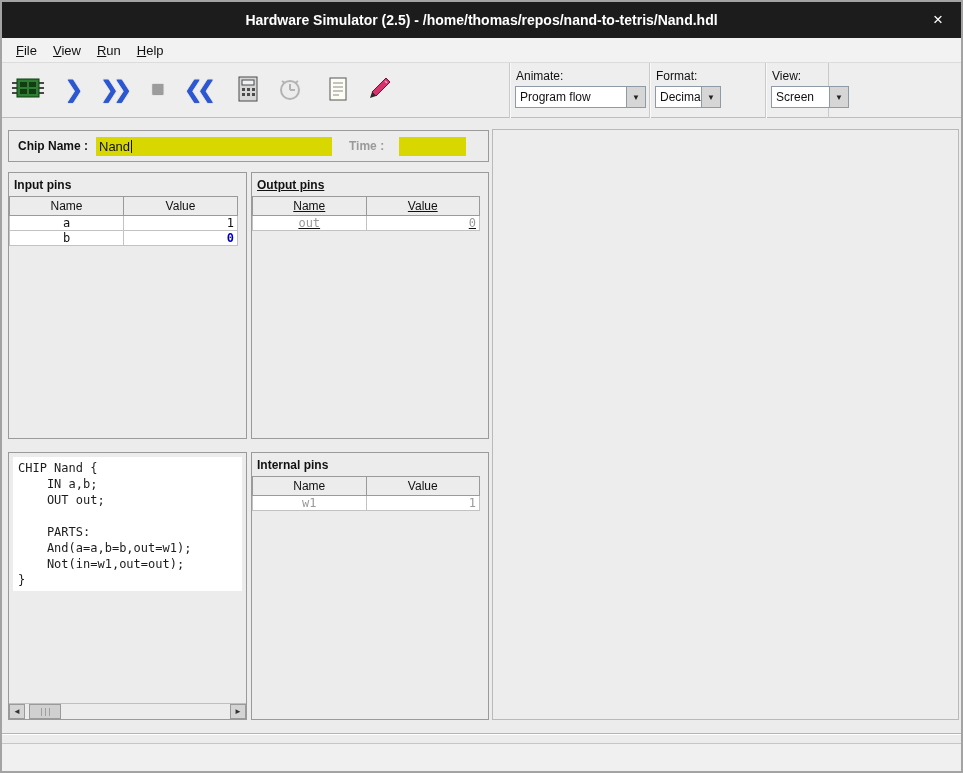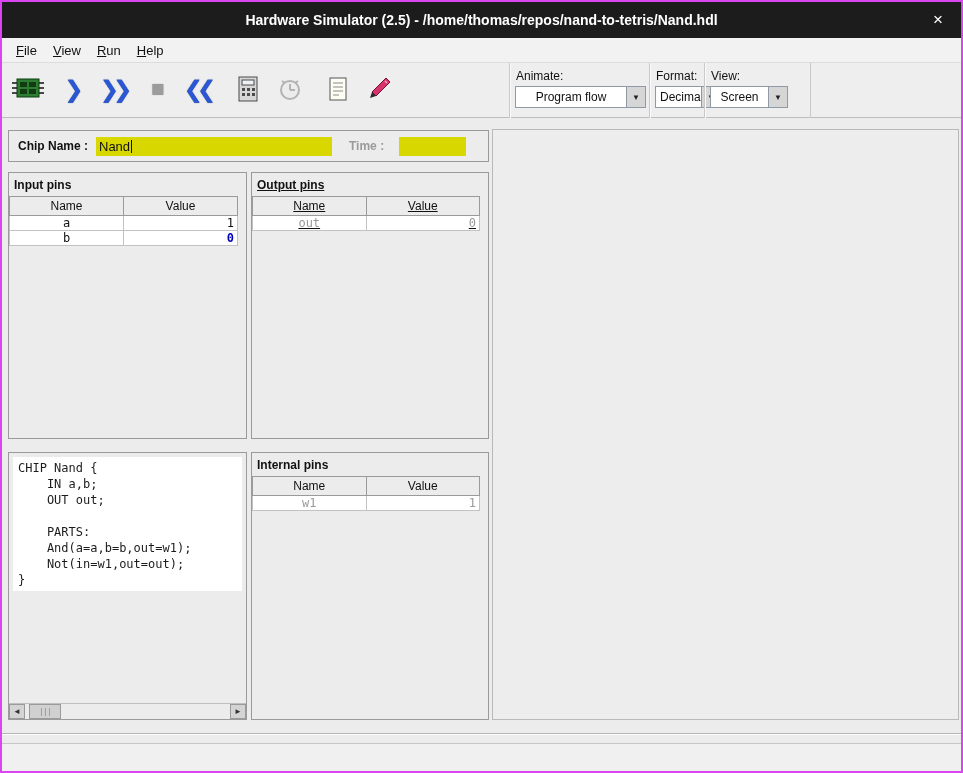--- a/index.html
+++ b/index.html
@@ -1,19 +1,19 @@
 <!DOCTYPE html>
 <html><head>
 <meta charset="utf-8">
 <style>
   html,body{margin:0;padding:0;background:#555;}
   *{box-sizing:border-box;}
   .app{
     position:relative;width:963px;height:773px;
-    background:#ececec;border:2px solid #d946ef;
+    background:#ececec;border:2px solid #a3a3a3;
     font-family:"Liberation Sans","DejaVu Sans",sans-serif;
     overflow:hidden;color:#111;
   }
   
   .titlebar{position:absolute;left:0;top:0;right:0;height:36px;background:#1c1c1c;
     display:flex;align-items:center;justify-content:center;}
   .titlebar .title{color:#fff;font-weight:bold;font-size:14px;}
   .close-btn{position:absolute;right:14px;top:8px;color:#fff;font-size:17px;line-height:20px;
     background:none;border:none;cursor:default;padding:0 4px;font-family:inherit;}
   
@@ -37,21 +37,21 @@
   .slider-thumb{position:absolute;left:40px;top:3px;width:13px;height:15px;background:#dcdcdc;
     border:1px solid #848484;clip-path:polygon(0 0,100% 0,100% 60%,50% 100%,0 60%);}
   .slider-label{position:absolute;top:28px;font-size:12px;font-weight:bold;}
   .slider-label.slow{left:6px;}
   .slider-label.fast{right:4px;}
   
   .tg{position:absolute;top:0;height:55px;border-left:1px solid #c9c9c9;box-shadow:inset 1px 0 0 #fafafa;}
   .tg-label{position:absolute;left:6px;top:6px;font-size:12px;}
   .combo{position:absolute;left:5px;top:23px;height:22px;border:1px solid #8e9aa6;background:#fff;
     display:flex;align-items:stretch;}
-  .combo-val{flex:1;font-size:12px;padding:3px 4px 0;white-space:nowrap;overflow:hidden;text-align:center;}
+  .combo-val{flex:1;font-size:12px;padding:3px 4px 0;white-space:nowrap;overflow:hidden;}
   .combo-arrow{width:19px;background:#d6d6d6;border-left:1px solid #8e9aa6;display:flex;
     align-items:center;justify-content:center;font-size:8px;color:#222;}
   
   .chipbar{position:absolute;left:6px;top:128px;width:481px;height:32px;border:1px solid #9a9a9a;
     background:#ececec;}
   .chipbar-label{position:absolute;left:9px;top:8px;font-size:12px;font-weight:bold;}
   .yellow-field{position:absolute;top:6px;height:19px;background:#d8d800;border:none;
     font-size:13px;padding:1px 3px;display:flex;align-items:center;}
   .chip-name-field{left:87px;width:236px;}
   .time-field{left:390px;width:67px;}
@@ -203,21 +203,21 @@
     </div>
 
     <div class="tg" style="left:647px;width:75px;">
       <div class="tg-label">Format:</div>
       <div class="combo" style="width:66px;">
         <div class="combo-val">Decimal</div>
         <div class="combo-arrow">▼</div>
       </div>
     </div>
 
-    <div class="tg" style="left:702px;width:107px;border-right:1px solid #c9c9c9;">
+    <div class="tg" style="left:763px;width:64px;border-right:1px solid #c9c9c9;">
       <div class="tg-label">View:</div>
       <div class="combo" style="width:78px;">
         <div class="combo-val">Screen</div>
         <div class="combo-arrow">▼</div>
       </div>
     </div>
   </div>
 
   <div class="chipbar">
     <div class="chipbar-label">Chip Name :</div>

